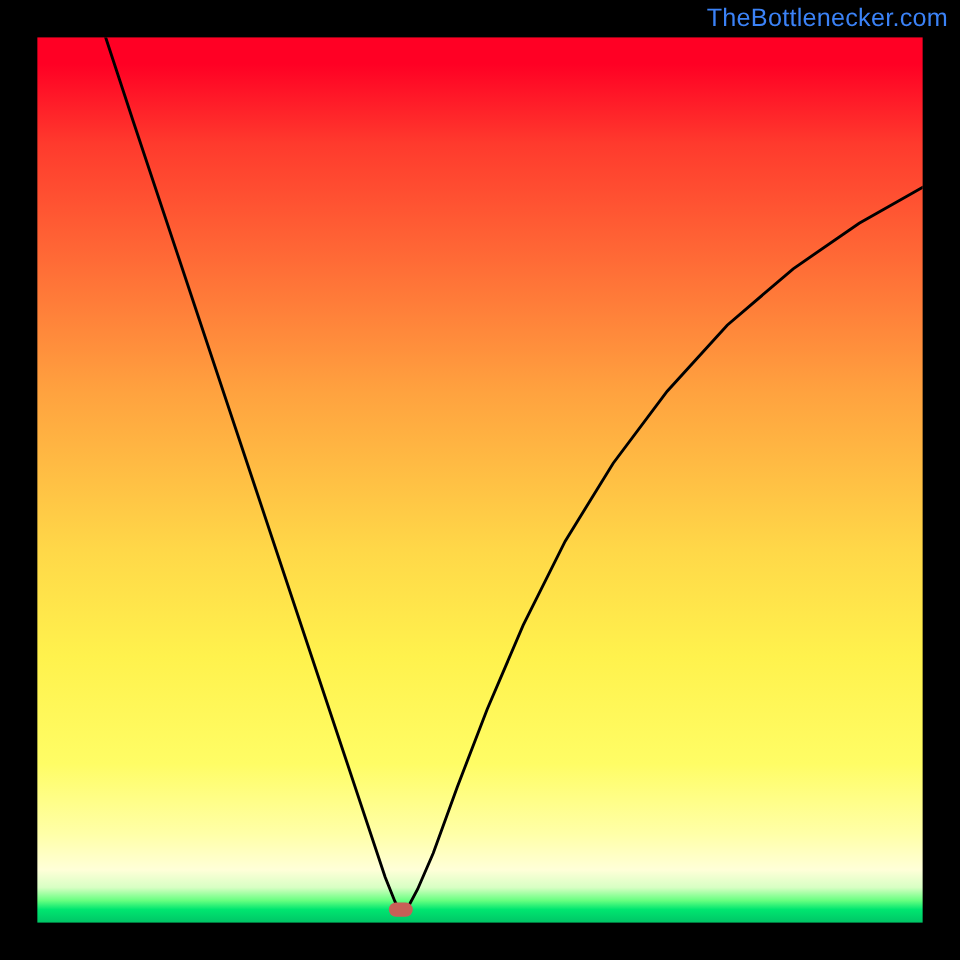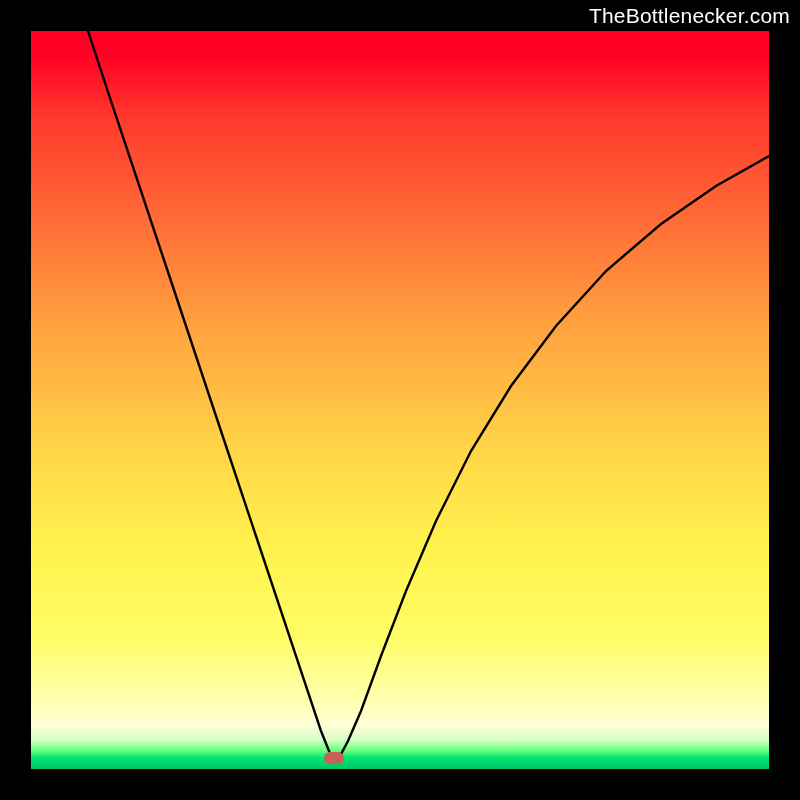--- a/index.html
+++ b/index.html
@@ -60,21 +60,21 @@
     position: absolute;
     width: 20px;
     height: 12px;
     background: #c86057;
     border-radius: 6px;
   }
   .watermark {
     position: absolute;
     top: 4px;
     right: 10px;
-    color: #ffffff;
+    color: #3b82f6;
     font-family: Arial, Helvetica, sans-serif;
     font-size: 21px;
     letter-spacing: 0.2px;
   }
 </style>
 </head>
 <body>
 
 <div class="frame">
 

